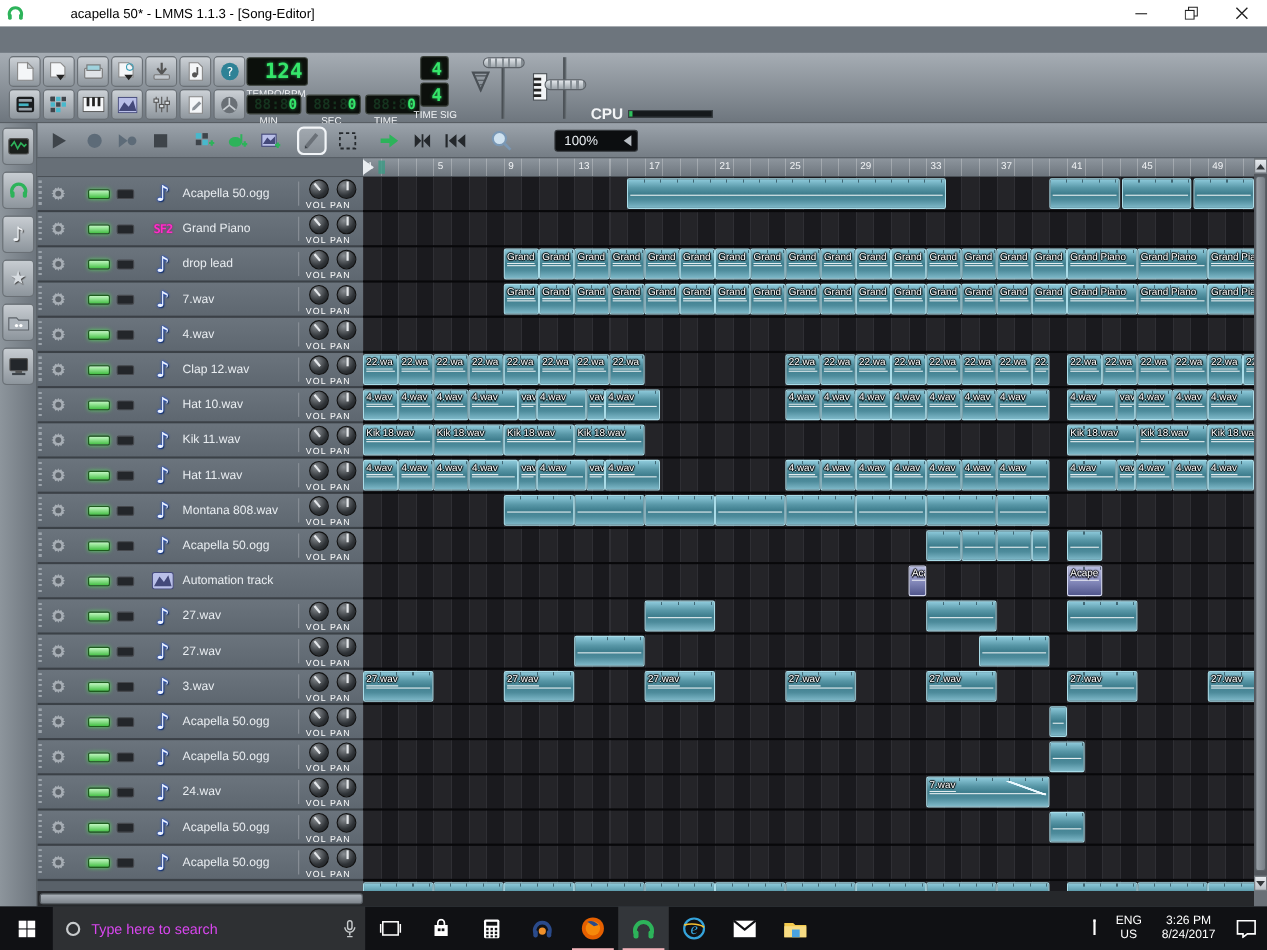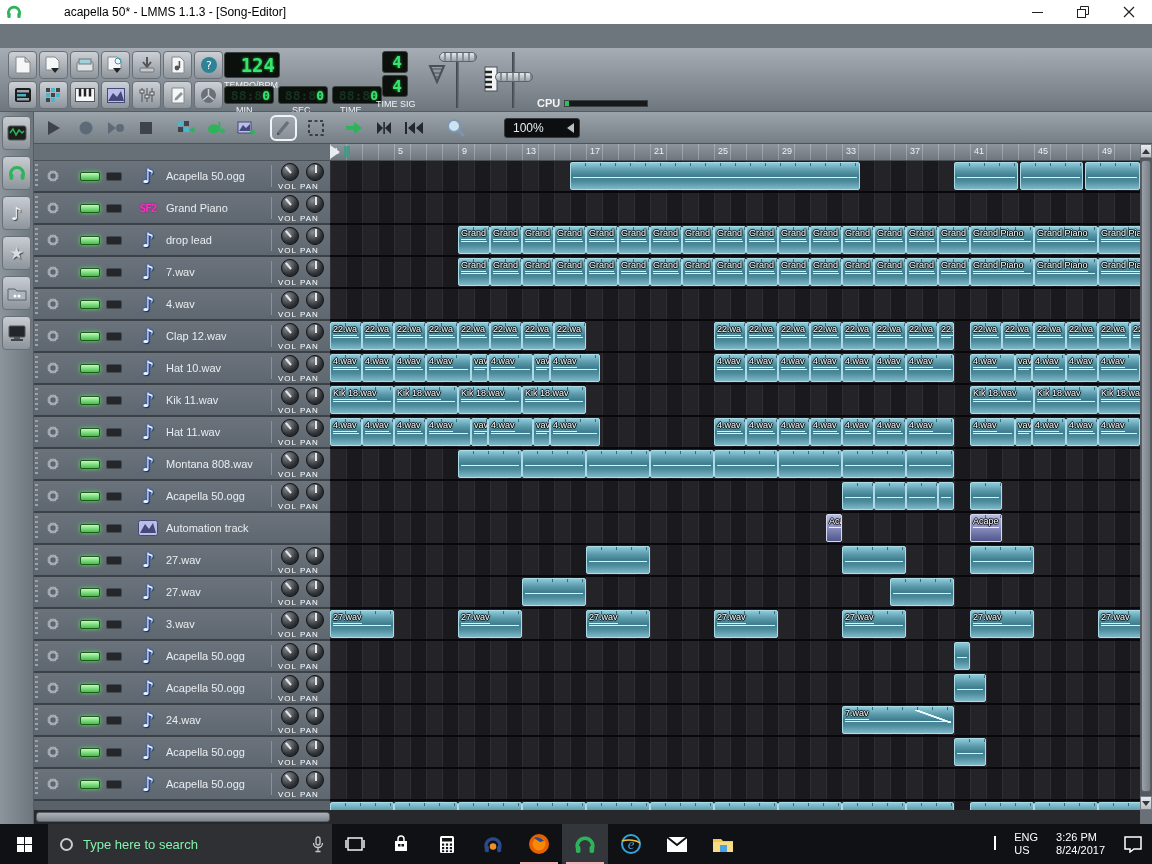--- a/index.html
+++ b/index.html
@@ -40,21 +40,21 @@
   .lcd .ghost { color:#15331e; text-shadow:none; }
   .lcdlabel { position:absolute; color:#f2f4f6; font-size:9px; }
   .vslider { position:absolute; width:3px; background:linear-gradient(90deg,#3c4146,#70787e); }
   .shandle { position:absolute; width:38px; height:10px; border-radius:5px;
     background:linear-gradient(#e6eaee,#9aa2a8); border:1px solid #5c6268;
     background-image:repeating-linear-gradient(90deg,transparent 0 4px,#858d93 4px 6px),linear-gradient(#e6eaee,#9aa2a8); }
   #visualizer { position:absolute; left:537px; top:3px; width:111px; height:45px; border-radius:6px;
     background:radial-gradient(circle at 40% 30%, #141c14, #0a0e0a); border:1px solid #42484e;
     color:#d8dcde; font-size:10px; display:flex; align-items:flex-end; padding:0 0 6px 8px; }
   #cpu-row { position:absolute; left:537px; top:49px; width:111px; height:12px; display:flex; align-items:center; }
-  #cpu-row .cpulabel { color:#f2f4f6; font-size:11px; font-weight:bold; margin-right:4px; }
+  #cpu-row .cpulabel { color:#f2f4f6; font-size:14px; font-weight:bold; margin-right:4px; }
   #cpu-bar { flex:1; height:7px; background:#15191b; border:1px solid #3a4044; position:relative; }
   #cpu-bar i { position:absolute; left:0; top:0; bottom:0; width:5%; background:#2ec05c; }
 
   
   #songtoolbar { position:absolute; left:34px; top:112px; width:1118px; height:32px;
     background:linear-gradient(#9ba3ab,#757d85); border-bottom:1px solid #4e545a; }
   .sbtn { position:absolute; top:3px; width:27px; height:26px; border-radius:4px;
     display:flex; align-items:center; justify-content:center; }
   .sbtn.sel { border:2px solid #f2f5f8; border-radius:6px; background:rgba(255,255,255,.12); }
   #zoomlcd { position:absolute; left:470px; top:6px; width:76px; height:20px; background:#0c0e10;
@@ -149,26 +149,26 @@
   #corner { position:absolute; left:1140px; top:810px; width:12px; height:14px; background:#6a7077; }
 
   
   #taskbar { position:absolute; left:0; top:824px; width:1152px; height:40px; background:#101114;
     display:flex; align-items:stretch; }
   #startbtn { width:48px; display:flex; align-items:center; justify-content:center; }
   .winlogo { display:grid; grid-template-columns:7px 7px; grid-template-rows:7px 7px; gap:1px; }
   .winlogo i { background:#fff; }
   #searchbox { width:284px; background:#2e3033; display:flex; align-items:center; padding:0 8px; }
   #searchbox .ring { width:13px; height:13px; border:2px solid #c9ccce; border-radius:50%; margin:0 10px 0 4px; }
-  #searchbox .stext { color:#86efac; font-size:13px; flex:1; }
+  #searchbox .stext { color:#d946ef; font-size:13px; flex:1; }
   .tb-ico { width:46px; display:flex; align-items:center; justify-content:center; position:relative; }
   .runline { position:absolute; bottom:0; left:4px; right:4px; height:2px; background:#f2b3ba; }
   .tb-active { background:#33363a; }
   #tray { margin-left:auto; display:flex; align-items:center; }
-  .tray-item { color:#fff; font-size:11px; text-align:left; padding:0 9px; line-height:13px; }
+  .tray-item { color:#fff; font-size:11px; text-align:center; padding:0 9px; line-height:13px; }
   .chev { width:9px; height:9px; border-left:2px solid #fff; border-top:2px solid #fff;
     transform:rotate(45deg) translateY(2px); }
   svg { display:block; }
 </style>
 </head>
 <body>
 
 <div id="app">
 
   <div id="titlebar">

